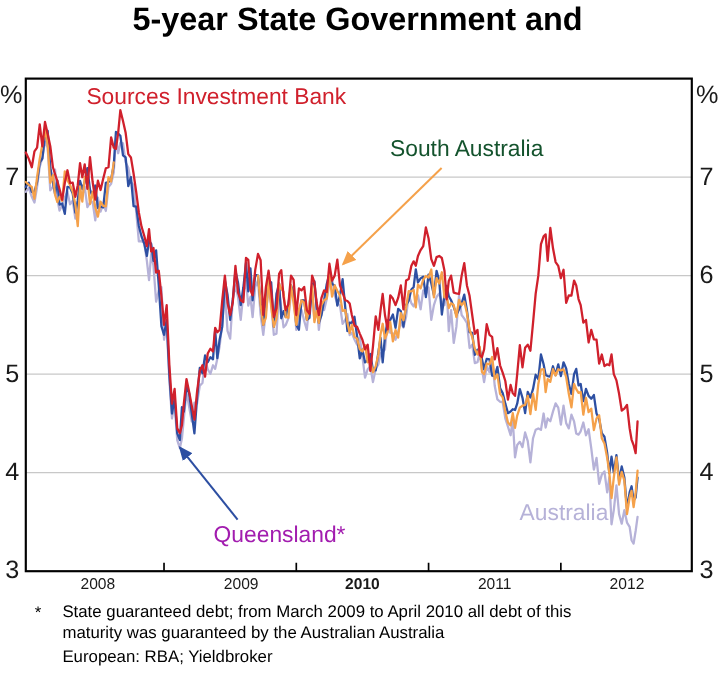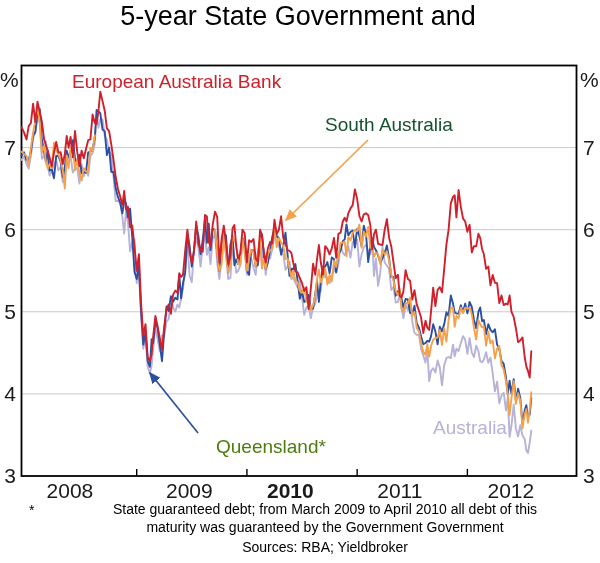--- a/index.html
+++ b/index.html
@@ -1,31 +1,31 @@
 <!DOCTYPE html>
 <html><head>
 <meta charset="utf-8">
 <style>
   html,body{margin:0;padding:0;background:#fff;}
   .fig{position:relative;width:600px;height:563px;background:#fff;overflow:hidden;
        font-family:"Liberation Sans", sans-serif;}
   .title{position:absolute;top:1px;left:0;width:596px;text-align:center;
-         font-weight:normal;font-size:27px;line-height:30px;color:#000;letter-spacing:0px;}
+         font-weight:bold;font-size:27px;line-height:30px;color:#000;letter-spacing:0px;}
   svg.chart{position:absolute;left:0;top:0;}
   .unit{position:absolute;font-size:21px;color:#1a1a1a;}
   .unit-left{left:0;top:68px;width:17px;text-align:left;}
   .unit-right{left:580px;top:68px;width:20px;text-align:left;}
   .ylab{position:absolute;font-size:21px;color:#1a1a1a;height:24px;line-height:24px;}
   .ylab-left{left:0;width:16px;text-align:right;}
   .ylab-right{left:583px;width:20px;text-align:left;}
-  .xlab{position:absolute;font-size:21px;color:#1a1a1a;width:70px;text-align:left;top:479px;}
+  .xlab{position:absolute;font-size:13px;color:#1a1a1a;width:70px;text-align:center;top:479px;}
   .serlab{position:absolute;font-size:19px;white-space:nowrap;}
   .footnote{position:absolute;left:0;top:501px;width:600px;font-size:14px;color:#000;}
   .fn-star{position:absolute;left:29px;top:1px;font-size:14px;}
-  .fn-text{position:absolute;left:70px;top:0;width:510px;line-height:17.5px;text-align:center;}
+  .fn-text{position:absolute;left:52px;top:0;width:510px;line-height:17.5px;}
   .fn-sources{margin-top:3px;}
 </style>
 </head>
 <body>
 
 <div class="fig">
   <div class="title">
     <div>5-year State Government and</div>
   </div>
 
@@ -74,26 +74,26 @@
     </div>
   <div id="xlabels">
       <div class="xlab" style="left: 46.5745px;">2008</div>
       <div class="xlab" style="left: 166px;">2009</div>
       <div class="xlab" style="left: 267.031px; font-weight: bold;">2010</div>
       <div class="xlab" style="left: 377.26px;">2011</div>
       <div class="xlab" style="left: 487.488px;">2012</div>
     </div>
   <div id="series-labels">
       <div class="serlab" style="left: 433px; top: 417px; color: rgb(182, 178, 216);">Australia</div>
-      <div class="serlab" style="left: 178px; top: 436px; color: #4d7c0f; margin-left: 38px;">Queensland*</div>
+      <div class="serlab" style="left: 178px; top: 436px; color: #a21caf;">Queensland*</div>
       <div class="serlab" style="left: 325px; top: 114px; color: #14532d;">South Australia</div>
-      <div class="serlab" style="left: 72px; top: 71px; color: rgb(208, 32, 44);">European Australia Bank</div>
+      <div class="serlab" style="left: 72px; top: 71px; color: rgb(208, 32, 44);">Sources Investment Bank</div>
     </div>
 
   <div class="footnote">
     <span class="fn-star">*</span>
     <div class="fn-text">
       <div>State guaranteed debt; from March 2009 to April 2010 all debt of this</div>
-      <div>maturity was guaranteed by the Government Government</div>
-      <div class="fn-sources">Sources: RBA; Yieldbroker</div>
+      <div>maturity was guaranteed by the Australian Australia</div>
+      <div class="fn-sources">European: RBA; Yieldbroker</div>
     </div>
   </div>
 </div>
 
 </body></html>

